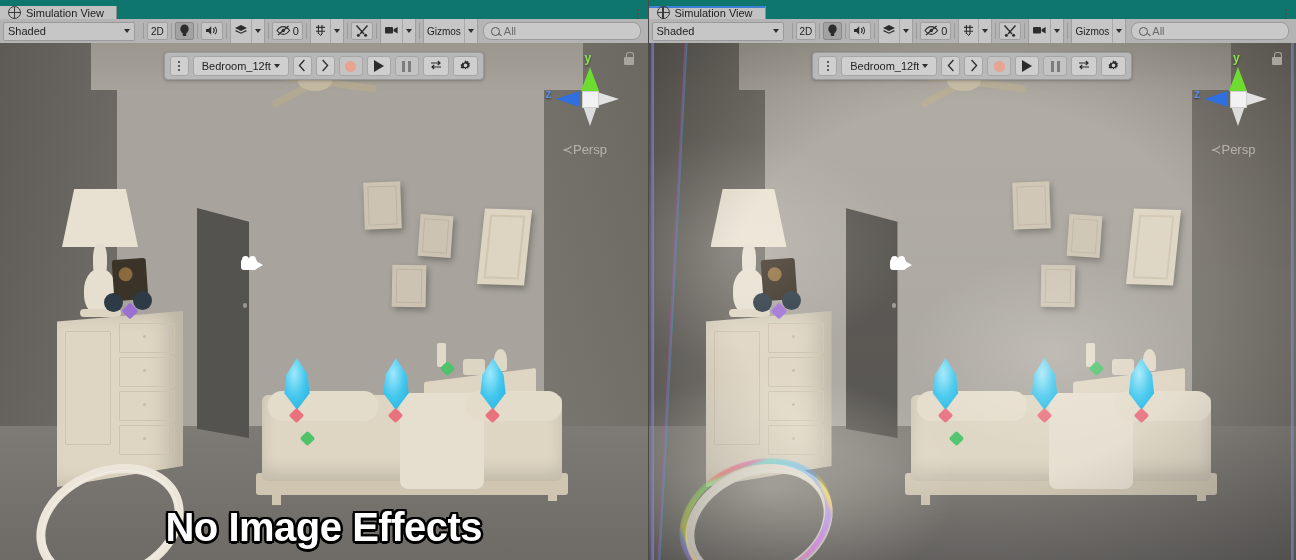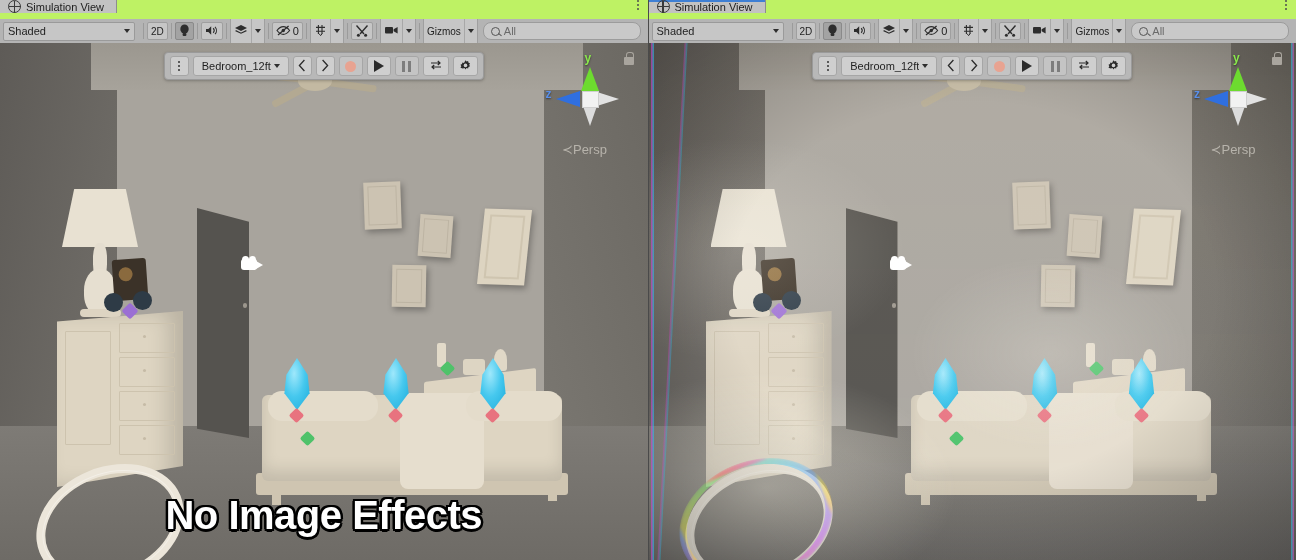--- a/index.html
+++ b/index.html
@@ -6,22 +6,22 @@
   html,body{margin:0;padding:0;background:#7f7c77;}
   body{width:1296px;height:560px;overflow:hidden;
        font-family:"Liberation Sans","DejaVu Sans",sans-serif;}
 
   .root{position:relative;width:1296px;height:560px;display:flex;}
 
   .pane{position:relative;width:648px;height:560px;overflow:hidden;background:#8a8782;}
   .pane.right{border-left:1px solid #4a4a4a;}
 
   
-  .tabstrip{position:relative;height:19px;background:#bef264;
-            display:flex;align-items:flex-start;}
+  .tabstrip{position:relative;height:19px;background:#0f766e;
+            display:flex;align-items:flex-end;}
   .tab{position:relative;display:flex;align-items:center;gap:5px;
        padding:0 12px 0 8px;background:#c2c2c2;color:#1d1d1d;
        font-size:11px;border-right:1px solid #8d8d8d;}
   .tab.active-blue::before{content:"";position:absolute;left:0;right:0;top:0;
        height:2px;background:#3e7fd4;}
   .globe{width:11px;height:11px;border:1.2px solid #3a3a3a;border-radius:50%;
          position:relative;flex:none;}
   .globe::before{content:"";position:absolute;left:50%;top:-0.5px;bottom:-0.5px;
          width:1.2px;margin-left:-0.6px;background:#3a3a3a;}
   .globe::after{content:"";position:absolute;top:50%;left:-0.5px;right:-0.5px;
@@ -161,21 +161,21 @@
   .axlbl.y{left:45px;top:-2px;color:#8ae84c;}
   .axlbl.z{left:6px;top:34px;color:#5a8fe8;}
   .persp{position:absolute;left:0;right:6px;bottom:0;text-align:center;
       font-size:13px;color:#b7b3ab;}
   .lock{position:absolute;right:2px;top:4px;width:10px;height:8px;
       background:#a9a59e;border-radius:1px;}
   .lock::before{content:"";position:absolute;left:2px;top:-5px;width:6px;height:6px;
       border:1.5px solid #a9a59e;border-bottom:none;border-radius:3px 3px 0 0;}
 
   
-  .caption{position:absolute;left:50%;transform:translateX(-50%);bottom:22px;
+  .caption{position:absolute;left:50%;transform:translateX(-50%);bottom:10px;
       z-index:40;font-size:40px;font-weight:bold;color:#fff;white-space:nowrap;
       letter-spacing:-0.5px;
       text-shadow:-2px -2px 0 #000,2px -2px 0 #000,-2px 2px 0 #000,2px 2px 0 #000,
                   0 -2.5px 0 #000,0 2.5px 0 #000,-2.5px 0 0 #000,2.5px 0 0 #000;}
 
   
   .pp-bloom{position:absolute;inset:0;pointer-events:none;z-index:12;
       background:radial-gradient(ellipse 42% 32% at 18% 86%,rgba(255,250,235,.42),rgba(255,255,255,0) 70%),
                  radial-gradient(ellipse 30% 26% at 62% 60%,rgba(255,250,240,.22),rgba(255,255,255,0) 72%),
                  radial-gradient(ellipse 36% 30% at 14% 40%,rgba(255,250,240,.20),rgba(255,255,255,0) 72%);}

